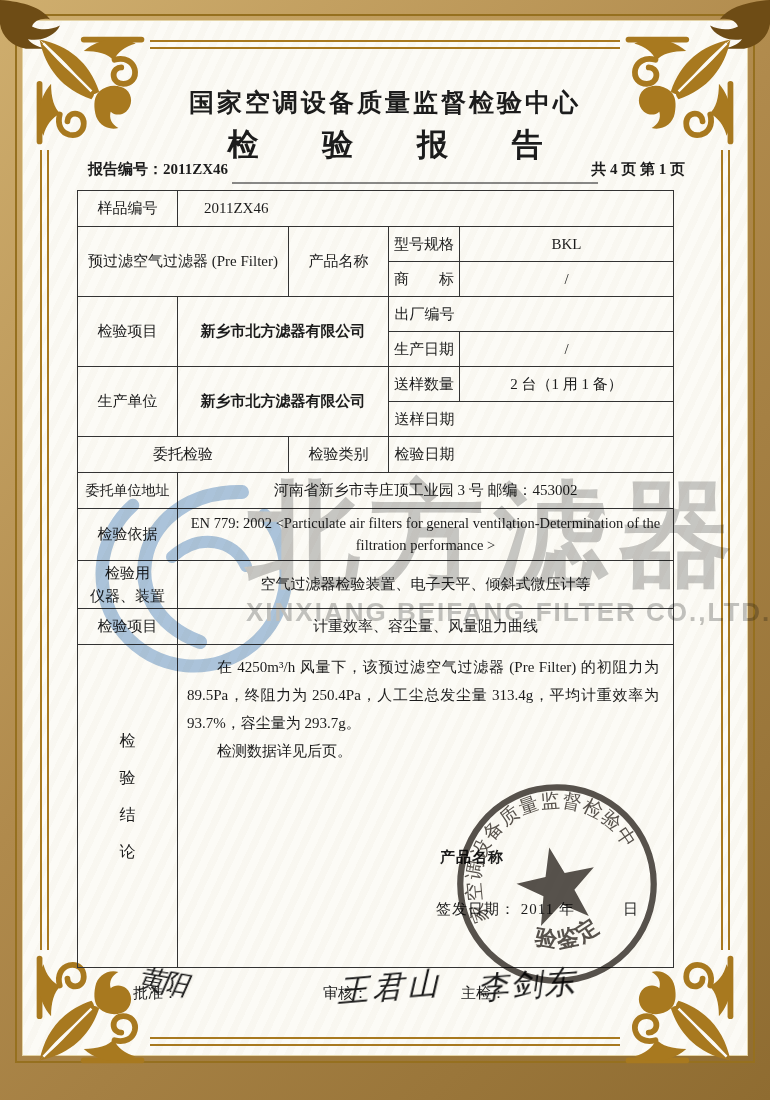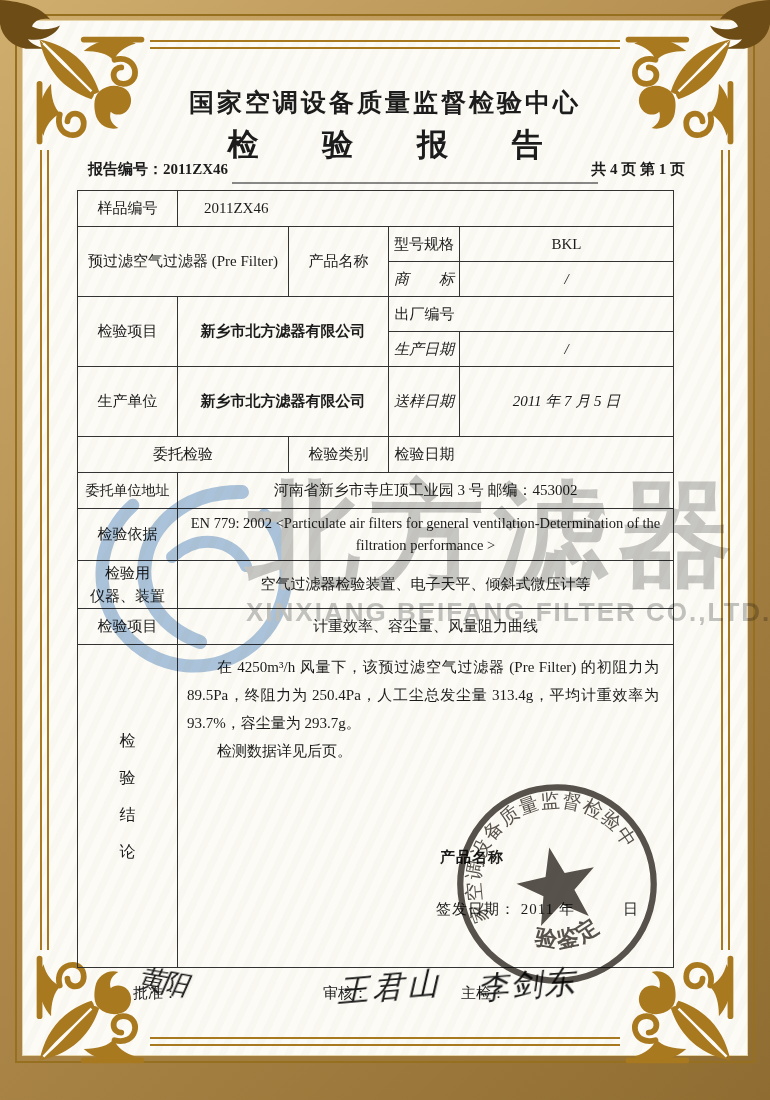--- a/index.html
+++ b/index.html
@@ -31,21 +31,21 @@
   .row{display:flex;border-bottom:1.5px solid #333;box-sizing:border-box;}
   .row:last-child{border-bottom:none;}
   .c{border-right:1.5px solid #333;box-sizing:border-box;display:flex;align-items:center;justify-content:center;text-align:center;padding:1px 3px;}
   .row .c:last-child,.subrow .c:last-child{border-right:none;}
   .w1{width:100px;flex:none;}
   .w2{width:211px;flex:none;}
   .w3{width:71px;flex:none;}
   .w4{flex:1;}
   .colsub{flex:1;display:flex;flex-direction:column;}
   .subrow{display:flex;flex:1;border-bottom:1.5px solid #333;}
-  .subrow:last-child{border-bottom:none;font-style:italic;}
+  .subrow:last-child{border-bottom:none;}
   .left-val{justify-content:flex-start;text-align:left;padding-left:26px;}
   .small{font-size:14.5px;line-height:1.45;}
   .two-line{line-height:1.5;}
   .concl-label{flex-direction:column;justify-content:flex-start;padding-top:86px;gap:16px;font-size:16px;}
   .concl-body{position:relative;display:block;padding:0;}
   .concl-text{position:absolute;top:8px;left:9px;width:472px;text-indent:2em;line-height:28px;text-align:justify;font-size:15px;}
   .unit-line{position:absolute;left:262px;top:203px;font-size:15px;font-weight:bold;letter-spacing:1px;}
   .issue-line{position:absolute;left:258px;top:255px;font-size:15px;letter-spacing:1px;}
 
   .wm{position:absolute;left:0;top:0;width:770px;height:1100px;pointer-events:none;mix-blend-mode:multiply;z-index:40;}
@@ -166,22 +166,25 @@
           <div class="c w3">生产日期</div>
           <div class="c w4">/</div>
         </div>
       </div>
     </div>
     <div class="row" style="height:70px">
       <div class="c w1">生产单位</div>
       <div class="c w2" style="font-weight:bold">新乡市北方滤器有限公司</div>
       <div class="colsub">
         <div class="subrow">
+          <div class="c w3">送样数量</div>
+          <div class="c w4">2 台（1 用 1 备）</div>
+        </div>
+        <div class="subrow">
           <div class="c w3">送样日期</div>
-          <div class="c w4">2011 年 7 月 5 日</div>
         </div>
       </div>
     </div>
     <div class="row" style="height:36px">
       <div class="c w2">委托检验</div>
       <div class="c w1">检验类别</div>
       <div class="c w3">检验日期</div>
     </div>
     <div class="row" style="height:36px">
       <div class="c w1" style="font-size:14px">委托单位地址</div>

